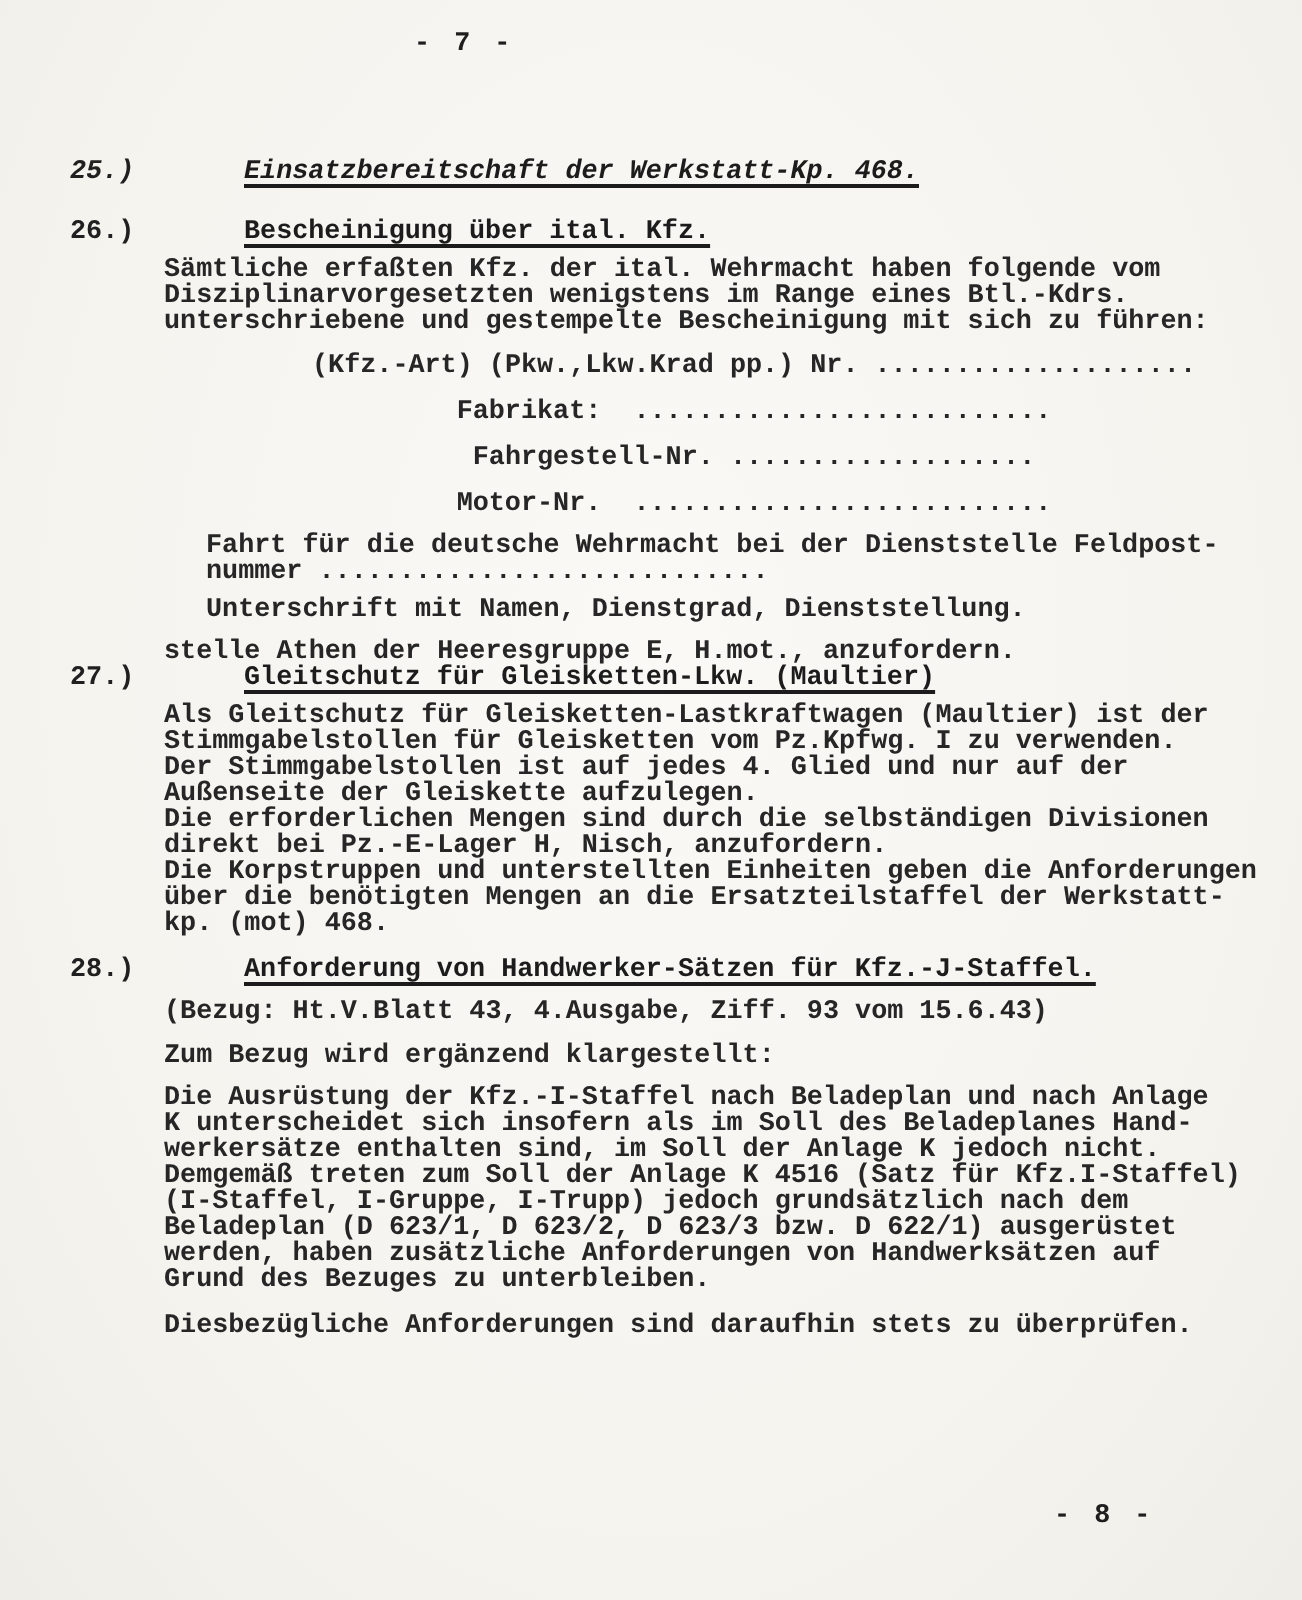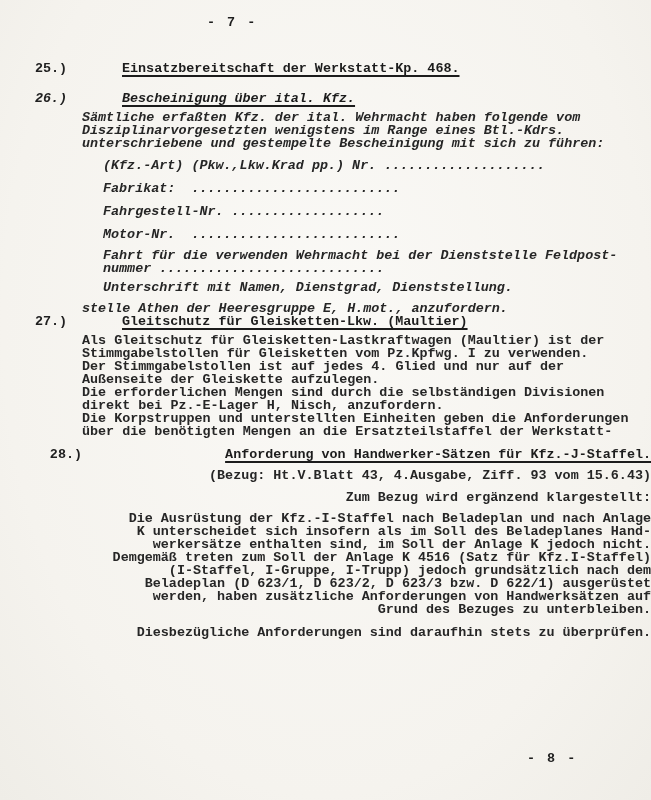--- a/index.html
+++ b/index.html
@@ -22,45 +22,45 @@
     font-weight: 700;
   }
   .pageno {
     position: absolute;
     letter-spacing: 2px;
     color: #1e1e1e;
   }
   .pageno-top { top: 16px; left: 207px; }
   .pageno-bottom { top: 752px; left: 527px; }
   .section { display: flex; }
-  .sec-25 { margin-top: 62px; }
-  .sec-26 { margin-top: 11px; font-style: italic; }
+  .sec-25 { margin-top: 80px; font-style: italic; }
+  .sec-26 { margin-top: 11px; }
   .sec-27 { margin-top: 0; }
-  .sec-28 { margin-top: 10px; text-align: right; }
+  .sec-28 { margin-top: 10px; }
   .sec-num { width: 47px; flex: none; color: #202020; }
   .sec-body { flex: 1; min-width: 0; }
   .sec-heading {
     display: inline-block;
     margin-bottom: 6px;
     color: #1c1c1c;
     text-decoration: underline;
     text-decoration-thickness: 1.5px;
     text-underline-offset: 3px;
     white-space: pre;
     padding-left: 40px;
   }
   .sec-heading.mb8 { margin-bottom: 8px; }
   .line { white-space: pre; }
   .blk { margin-top: 8px; }
   .blk-mt6  { margin-top: 6px; }
   .blk-mt9  { margin-top: 9px; }
   .blk-mt10 { margin-top: 10px; }
   .blk-first { margin-top: 0; }
   .blk-form { margin-left: 21px; }
-  .blk-dspace .line { margin-bottom: 10px; }
+  .blk-dspace .line { margin-bottom: 10px; text-align: center; }
   .blk-dspace .line:last-child { margin-bottom: 0; }
 </style>
 </head>
 <body>
 
 <div class="page">
 
   <div class="pageno pageno-top">- 7 -</div>
 
   <div class="section sec-25">
@@ -79,21 +79,21 @@
         <div class="line">Disziplinarvorgesetzten wenigstens im Range eines Btl.-Kdrs.</div>
         <div class="line">unterschriebene und gestempelte Bescheinigung mit sich zu führen:</div>
       </div>
       <div class="blk blk-mt9 blk-form blk-dspace">
         <div class="line">(Kfz.-Art) (Pkw.,Lkw.Krad pp.) Nr. ....................</div>
         <div class="line">Fabrikat:  ..........................</div>
         <div class="line">Fahrgestell-Nr. ...................</div>
         <div class="line">Motor-Nr.  ..........................</div>
       </div>
       <div class="blk blk-form">
-        <div class="line">Fahrt für die verwenden Wehrmacht bei der Dienststelle Feldpost-</div>
+        <div class="line">Fahrt für die deutsche Wehrmacht bei der Dienststelle Feldpost-</div>
         <div class="line">nummer ............................</div>
       </div>
       <div class="blk blk-mt6 blk-form">
         <div class="line">Unterschrift mit Namen, Dienstgrad, Dienststellung.</div>
       </div>
       <div class="blk">
         <div class="line">stelle Athen der Heeresgruppe E, H.mot., anzufordern.</div>
       </div>
     </div>
   </div>
@@ -104,20 +104,21 @@
       <span class="sec-heading">Gleitschutz für Gleisketten-Lkw. (Maultier)</span>
       <div class="blk blk-first">
         <div class="line">Als Gleitschutz für Gleisketten-Lastkraftwagen (Maultier) ist der</div>
         <div class="line">Stimmgabelstollen für Gleisketten vom Pz.Kpfwg. I zu verwenden.</div>
         <div class="line">Der Stimmgabelstollen ist auf jedes 4. Glied und nur auf der</div>
         <div class="line">Außenseite der Gleiskette aufzulegen.</div>
         <div class="line">Die erforderlichen Mengen sind durch die selbständigen Divisionen</div>
         <div class="line">direkt bei Pz.-E-Lager H, Nisch, anzufordern.</div>
         <div class="line">Die Korpstruppen und unterstellten Einheiten geben die Anforderungen</div>
         <div class="line">über die benötigten Mengen an die Ersatzteilstaffel der Werkstatt-</div>
+        <div class="line">kp. (mot) 468.</div>
       </div>
     </div>
   </div>
 
   <div class="section sec-28">
     <div class="sec-num">28.)</div>
     <div class="sec-body">
       <span class="sec-heading mb8">Anforderung von Handwerker-Sätzen für Kfz.-J-Staffel.</span>
       <div class="blk blk-first">
         <div class="line">(Bezug: Ht.V.Blatt 43, 4.Ausgabe, Ziff. 93 vom 15.6.43)</div>

